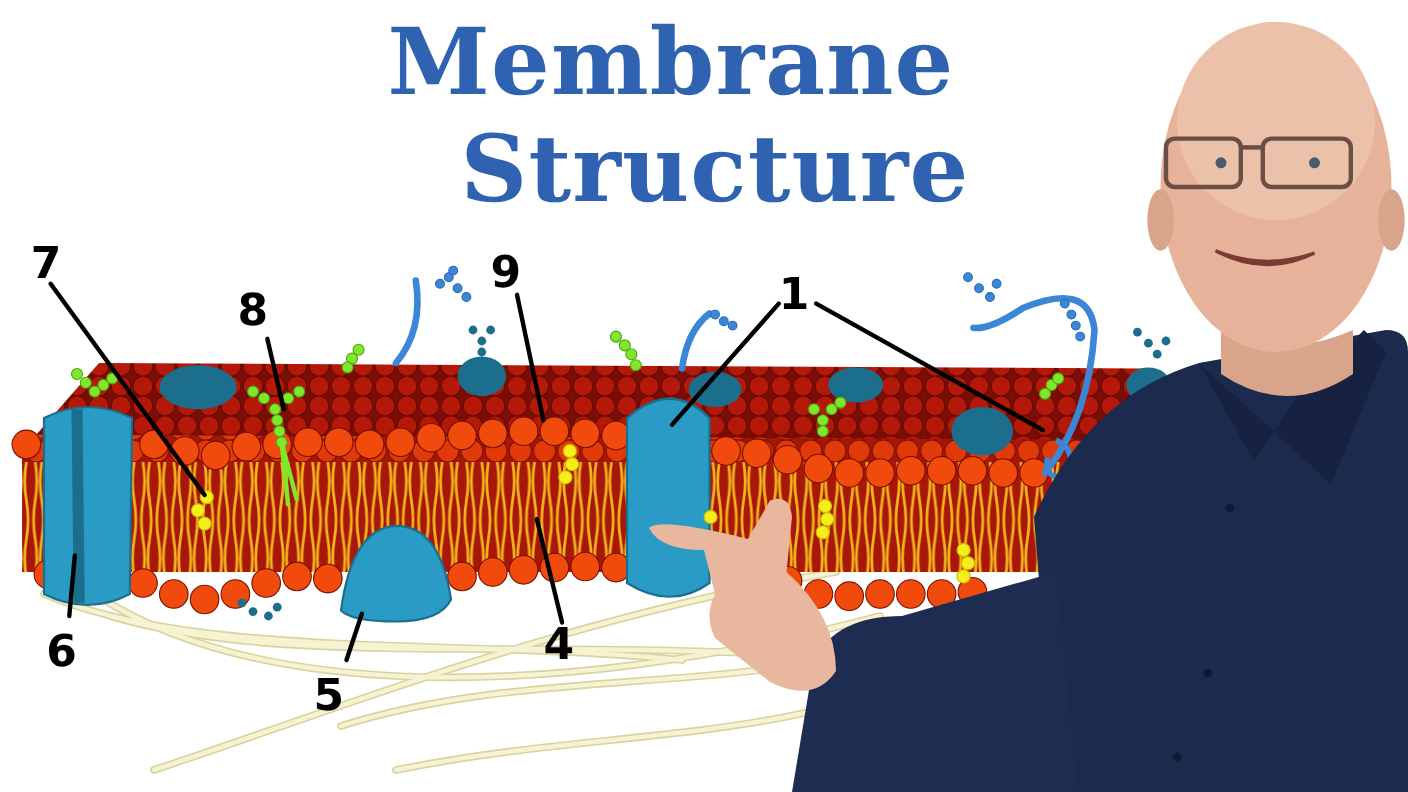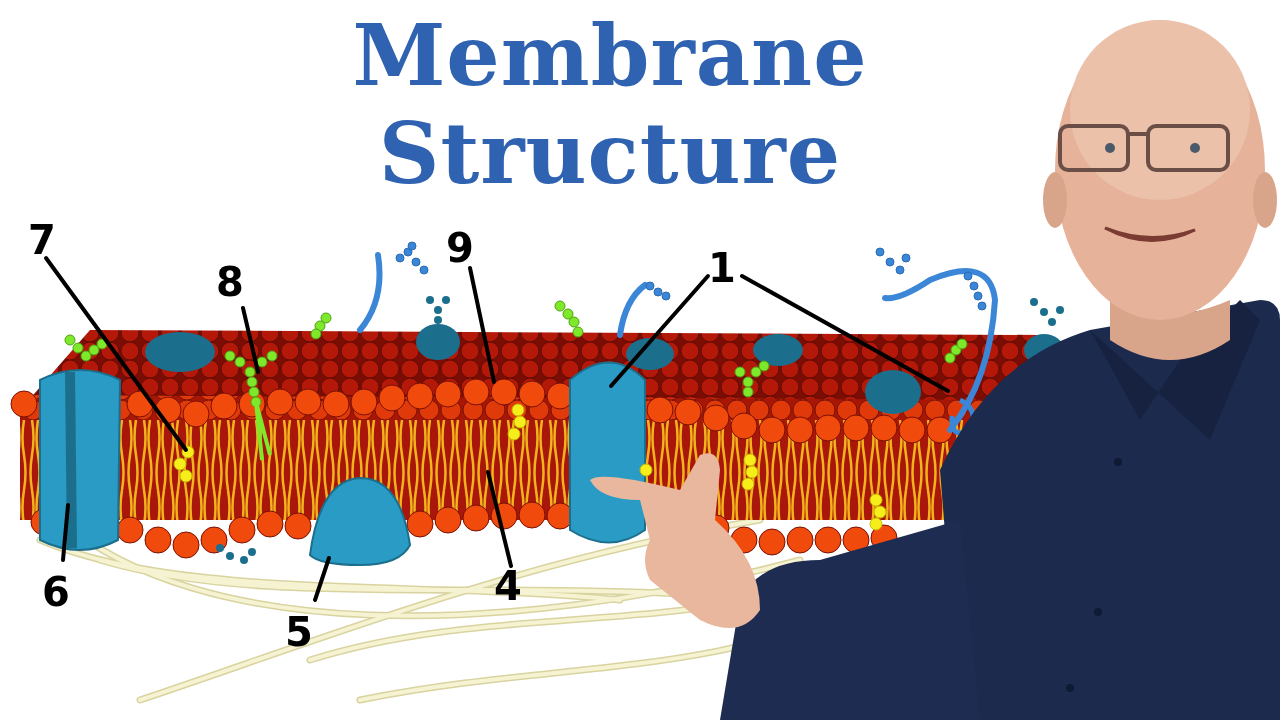--- a/index.html
+++ b/index.html
@@ -1,19 +1,19 @@
 <!DOCTYPE html>
 <html><head>
 <meta charset="utf-8">
 <style>
   html,body{margin:0;padding:0;}
   body{width:1280px;height:720px;overflow:hidden;background:#ffffff;position:relative;font-family:"DejaVu Serif",serif;}
   .title{position:absolute;left:0;width:1220px;text-align:center;color:#2f62b0;font-family:"DejaVu Serif",serif;font-weight:bold;letter-spacing:1px;}
   .title.l1{top:6px;font-size:84px;line-height:100px;text-align:center;}
-  .title.l2{top:104px;font-size:84px;line-height:100px;}
+  .title.l2{top:104px;font-size:84px;line-height:100px;padding-left:40px;}
   .stage{position:absolute;left:0;top:0;width:1280px;height:720px;}
   .num{position:absolute;font-family:"DejaVu Sans",sans-serif;font-weight:bold;color:#000;font-size:40px;line-height:40px;}
 </style>
 </head>
 <body>
 
 <div class="stage">
 
   <div class="title l1">Membrane</div>
   <div class="title l2">Structure</div>

